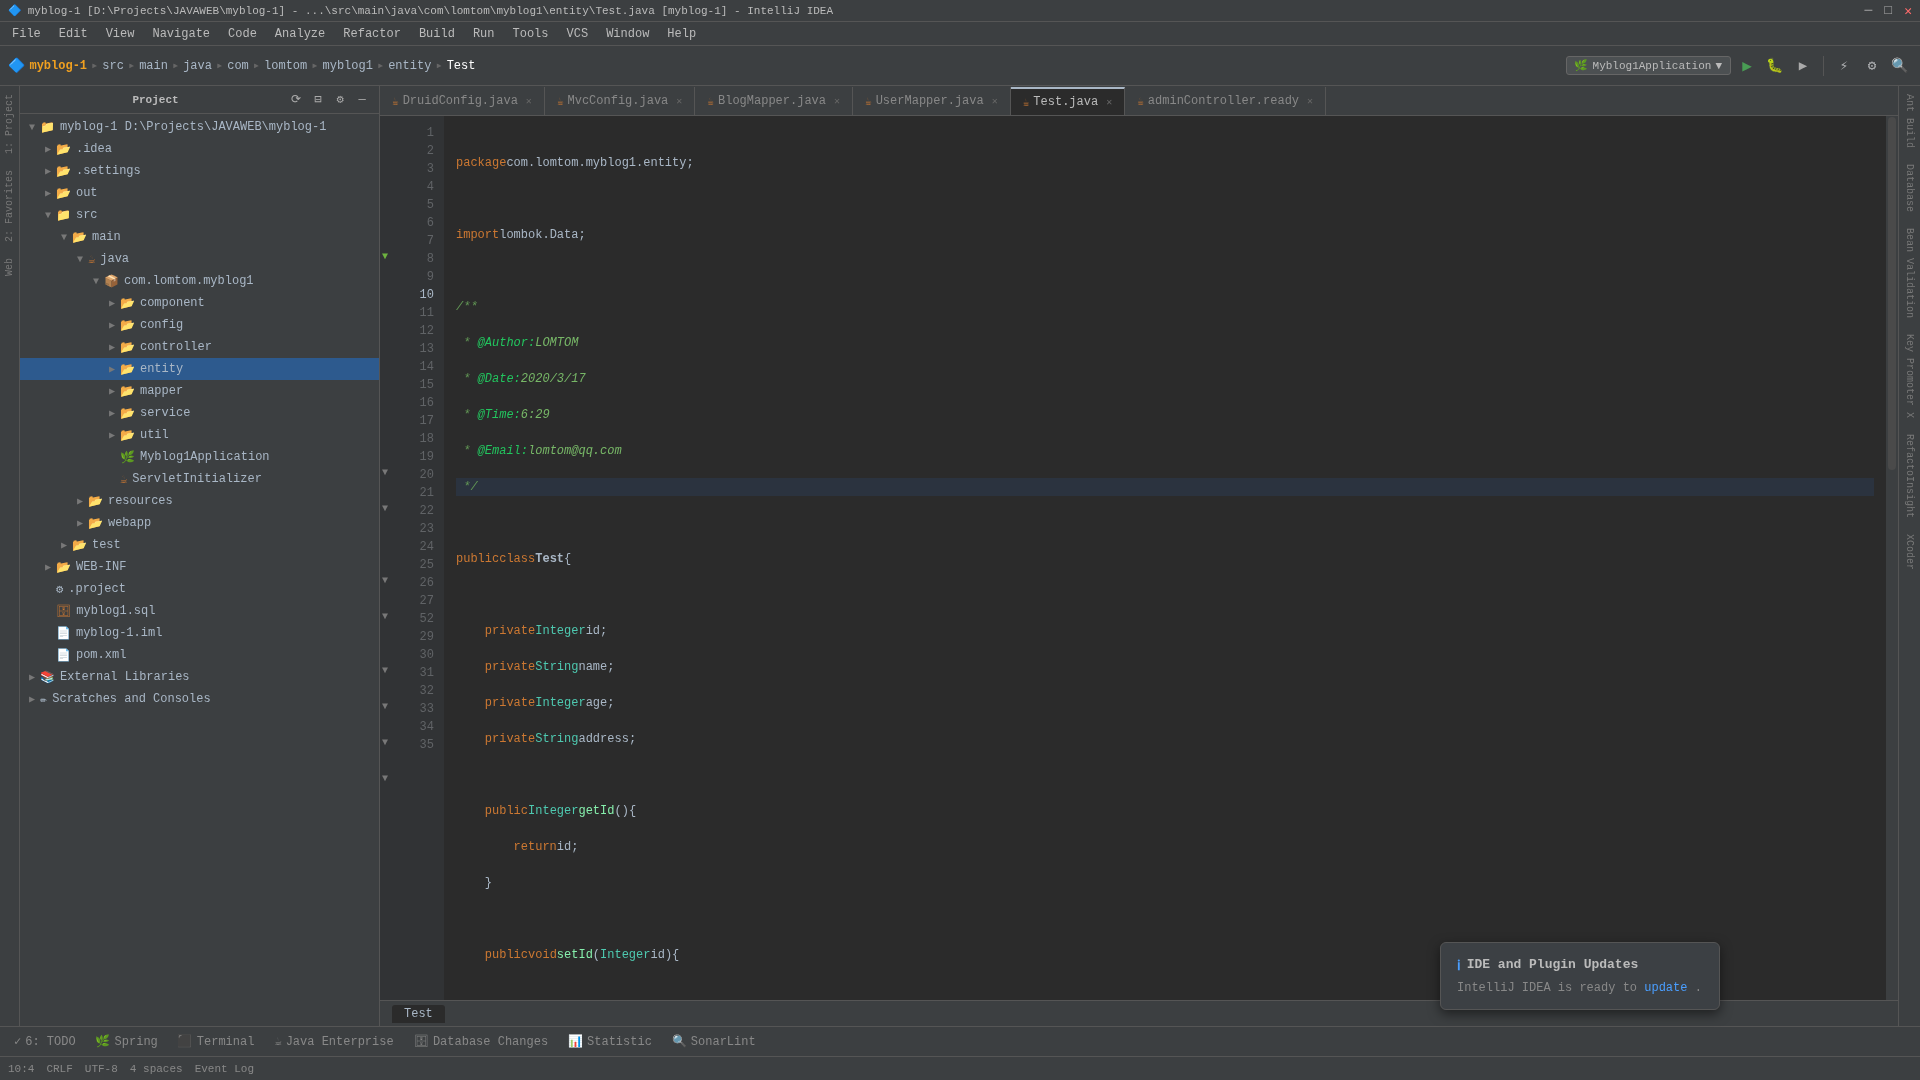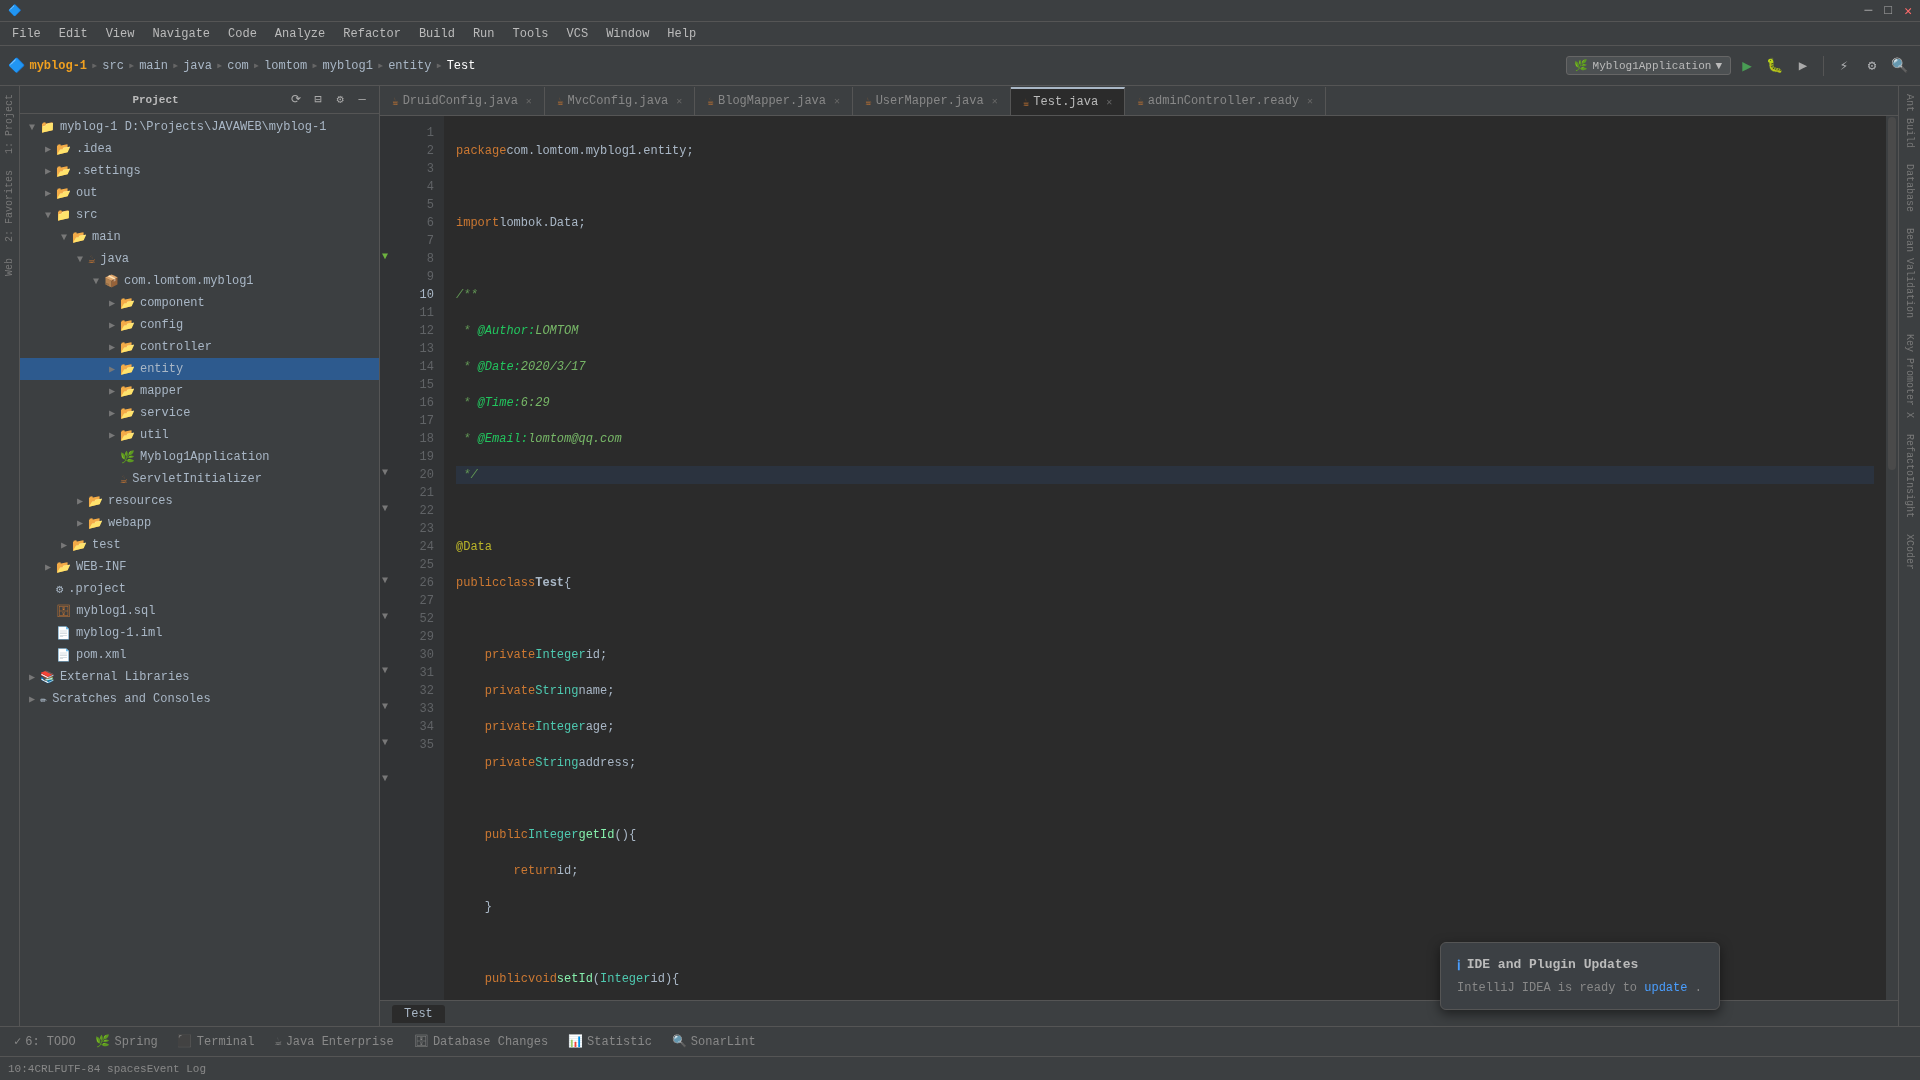--- a/index.html
+++ b/index.html
@@ -224,21 +224,21 @@
       padding-right: 10px;
       overflow: hidden;
       flex-shrink: 0;
       user-select: none;
     }
     .line-num { height: 18px; display: block; }
     .line-num.active { color: #a9b7c6; }
 
     #code-content {
       flex: 1;
-      padding: 8px 12px;
+      padding: 20px 12px;
       overflow: auto;
       font-size: 12px;
       line-height: 18px;
       white-space: pre;
       color: #a9b7c6;
     }
 
     
     .kw { color: #cc7832; }
     .comment { color: #629755; font-style: italic; }
@@ -284,21 +284,21 @@
       display: flex;
       align-items: center;
       padding: 0 8px;
       border-top: 1px solid #555;
       font-size: 11px;
       color: #888;
       gap: 12px;
       flex-shrink: 0;
     }
     .status-left { flex: 1; }
-    .status-right { display: flex; }
+    .status-right { display: flex; gap: 12px; }
     .status-item { cursor: pointer; }
 
     
     #notification {
       position: fixed;
       bottom: 70px;
       right: 200px;
       background: #3c4044;
       border: 1px solid #555;
       border-radius: 6px;
@@ -368,20 +368,21 @@
       height: 18px;
       display: flex;
       align-items: center;
     }
   </style>
 </head>
 <body>
 
 <div id="title-bar">
   <span class="title-icon">🔷</span>
+  <span>myblog-1 [D:\Projects\JAVAWEB\myblog-1] - ...\src\main\java\com\lomtom\myblog1\entity\Test.java [myblog-1] - IntelliJ IDEA</span>
   <div style="margin-left:auto;display:flex;gap:12px;color:#aaa;font-size:13px;">
     <span>─</span>
     <span>□</span>
     <span style="color:#ff6b6b;">✕</span>
   </div>
 </div>
 
 <div id="menu-bar">
   <span class="menu-item">File</span>
   <span class="menu-item">Edit</span>
@@ -742,21 +743,20 @@
 <div class="code-line">&nbsp;</div>
 <div class="code-line"><span class="kw">import</span> <span>lombok.Data</span><span>;</span></div>
 <div class="code-line">&nbsp;</div>
 <div class="code-line"><span class="comment">/**</span></div>
 <div class="code-line"><span class="comment">&nbsp;* </span><span class="javadoc-tag">@Author:</span> <span class="javadoc-val">LOMTOM</span></div>
 <div class="code-line"><span class="comment">&nbsp;* </span><span class="javadoc-tag">@Date:</span> <span class="javadoc-val">2020/3/17</span></div>
 <div class="code-line"><span class="comment">&nbsp;* </span><span class="javadoc-tag">@Time:</span> <span class="javadoc-val">6:29</span></div>
 <div class="code-line"><span class="comment">&nbsp;* </span><span class="javadoc-tag">@Email:</span> <span class="javadoc-val">lomtom@qq.com</span></div>
 <div class="code-line" style="background:#2d4a7a40;"><span class="comment">&nbsp;*/</span></div>
 <div class="code-line">&nbsp;</div>
-<div class="code-line"><span class="annotation">@Data</span></div>
 <div class="code-line"><span class="kw">public</span> <span class="kw">class</span> <span style="color:#a9b7c6;font-weight:bold;">Test</span> <span class="bracket">{</span></div>
 <div class="code-line">&nbsp;</div>
 <div class="code-line">&nbsp;&nbsp;&nbsp;&nbsp;<span class="kw">private</span> <span style="color:#4ec9b0;">Integer</span> <span>id</span><span>;</span></div>
 <div class="code-line">&nbsp;&nbsp;&nbsp;&nbsp;<span class="kw">private</span> <span style="color:#4ec9b0;">String</span> <span>name</span><span>;</span></div>
 <div class="code-line">&nbsp;&nbsp;&nbsp;&nbsp;<span class="kw">private</span> <span style="color:#4ec9b0;">Integer</span> <span>age</span><span>;</span></div>
 <div class="code-line">&nbsp;&nbsp;&nbsp;&nbsp;<span class="kw">private</span> <span style="color:#4ec9b0;">String</span> <span>address</span><span>;</span></div>
 <div class="code-line">&nbsp;</div>
 <div class="code-line">&nbsp;&nbsp;&nbsp;&nbsp;<span class="kw">public</span> <span style="color:#4ec9b0;">Integer</span> <span class="method">getId</span><span>()</span> <span class="bracket">{</span></div>
 <div class="code-line">&nbsp;&nbsp;&nbsp;&nbsp;&nbsp;&nbsp;&nbsp;&nbsp;<span class="kw">return</span> <span>id</span><span>;</span></div>
 <div class="code-line">&nbsp;&nbsp;&nbsp;&nbsp;<span class="bracket">}</span></div>

